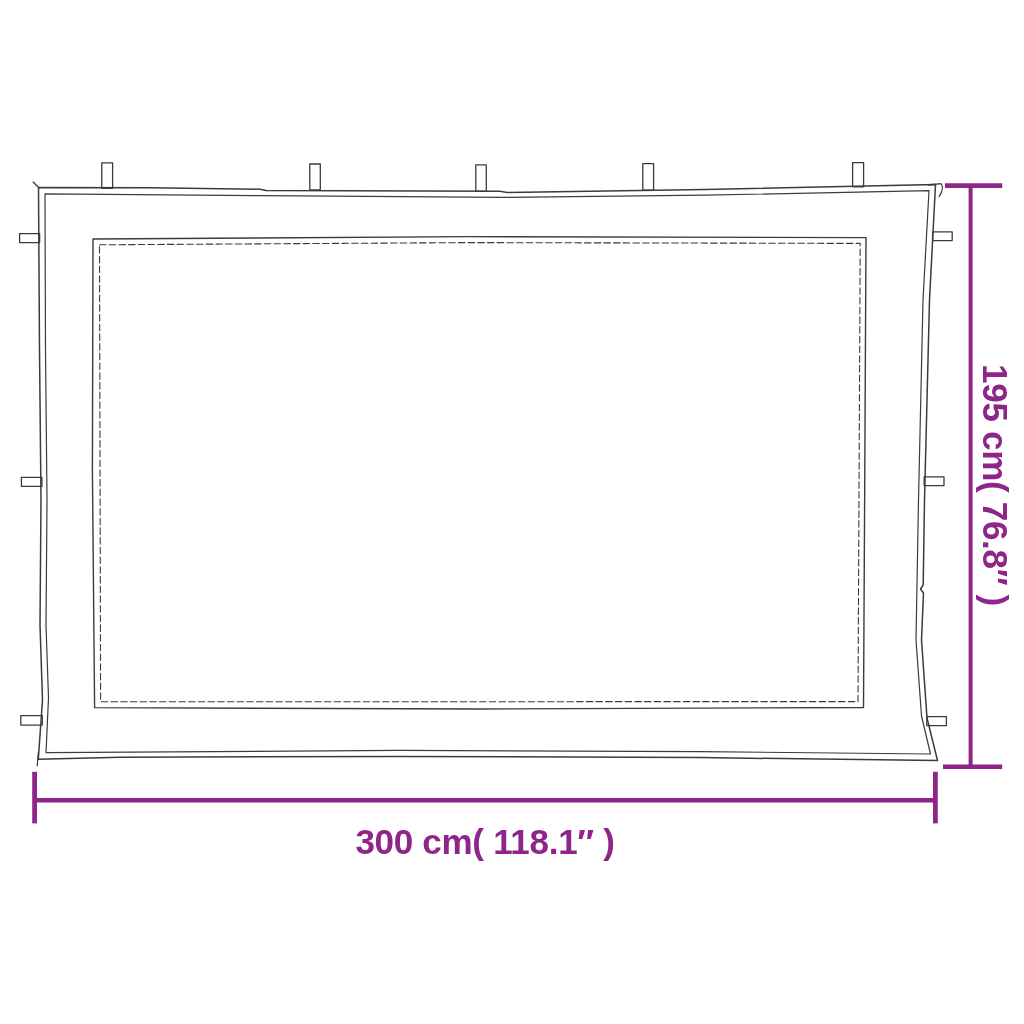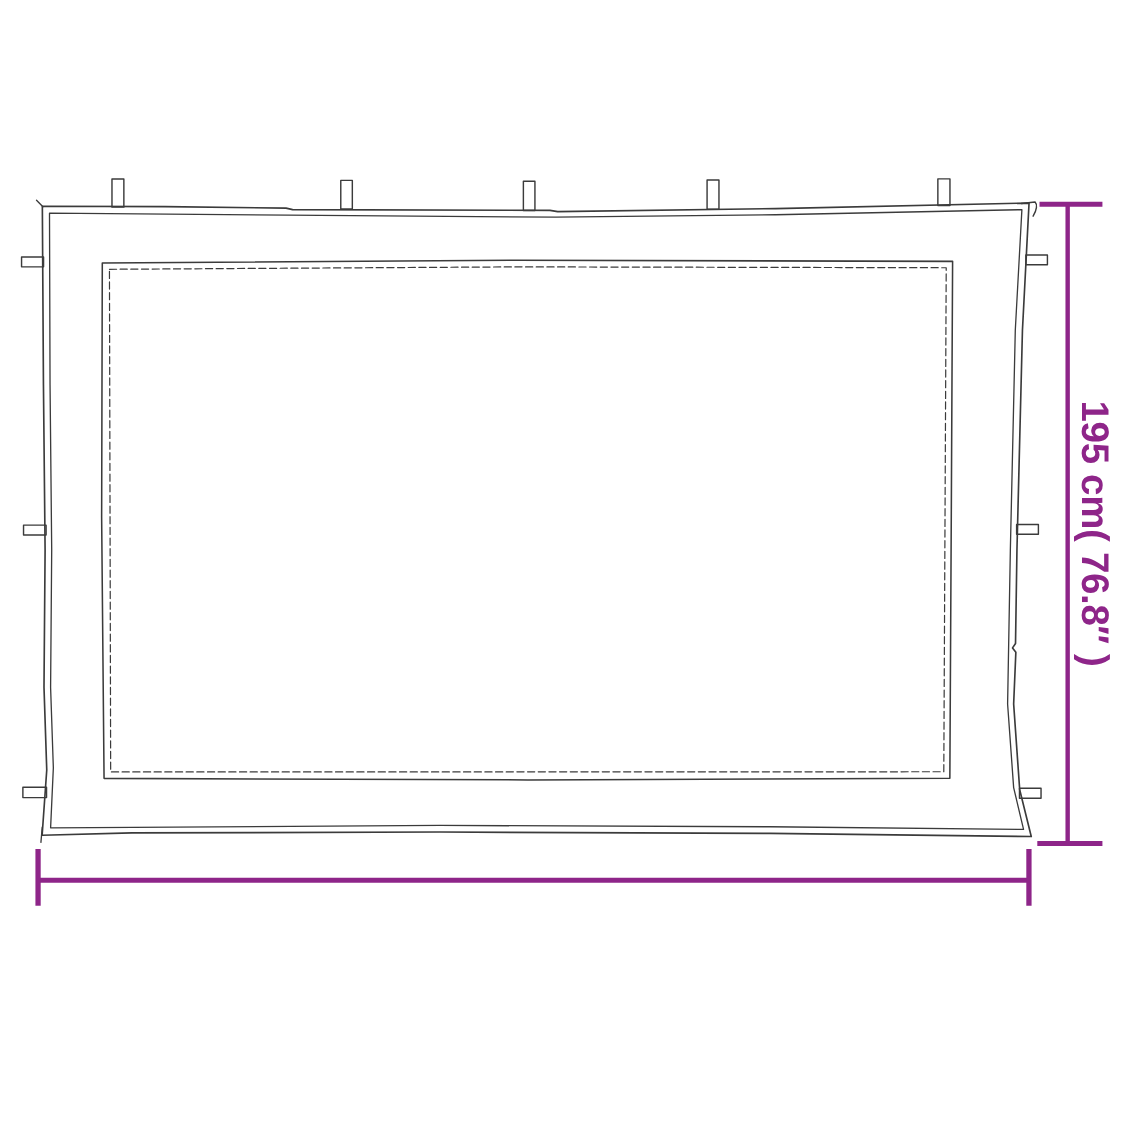--- a/index.html
+++ b/index.html
@@ -108,16 +108,17 @@
       <line stroke-width="4" x1="970.6" y1="187" x2="970.6" y2="765"></line>
       <line stroke-width="4.6" x1="945" y1="185.6" x2="1002.2" y2="185.6"></line>
       <line stroke-width="4.6" x1="943" y1="766.8" x2="1002.2" y2="766.8"></line>
 
       <line stroke-width="4.6" x1="34.6" y1="800.2" x2="935.4" y2="800.2"></line>
       <line stroke-width="4.8" x1="34.6" y1="771.8" x2="34.6" y2="823.4"></line>
       <line stroke-width="4.8" x1="935.4" y1="771.8" x2="935.4" y2="823.4"></line>
     </g>
   </svg>
 
+  <div class="dim-label width-label">300 cm( 118.1″ )</div>
 
   <div class="dim-label height-label">195 cm( 76.8″ )</div>
 
 </div>
 
 </body></html>

